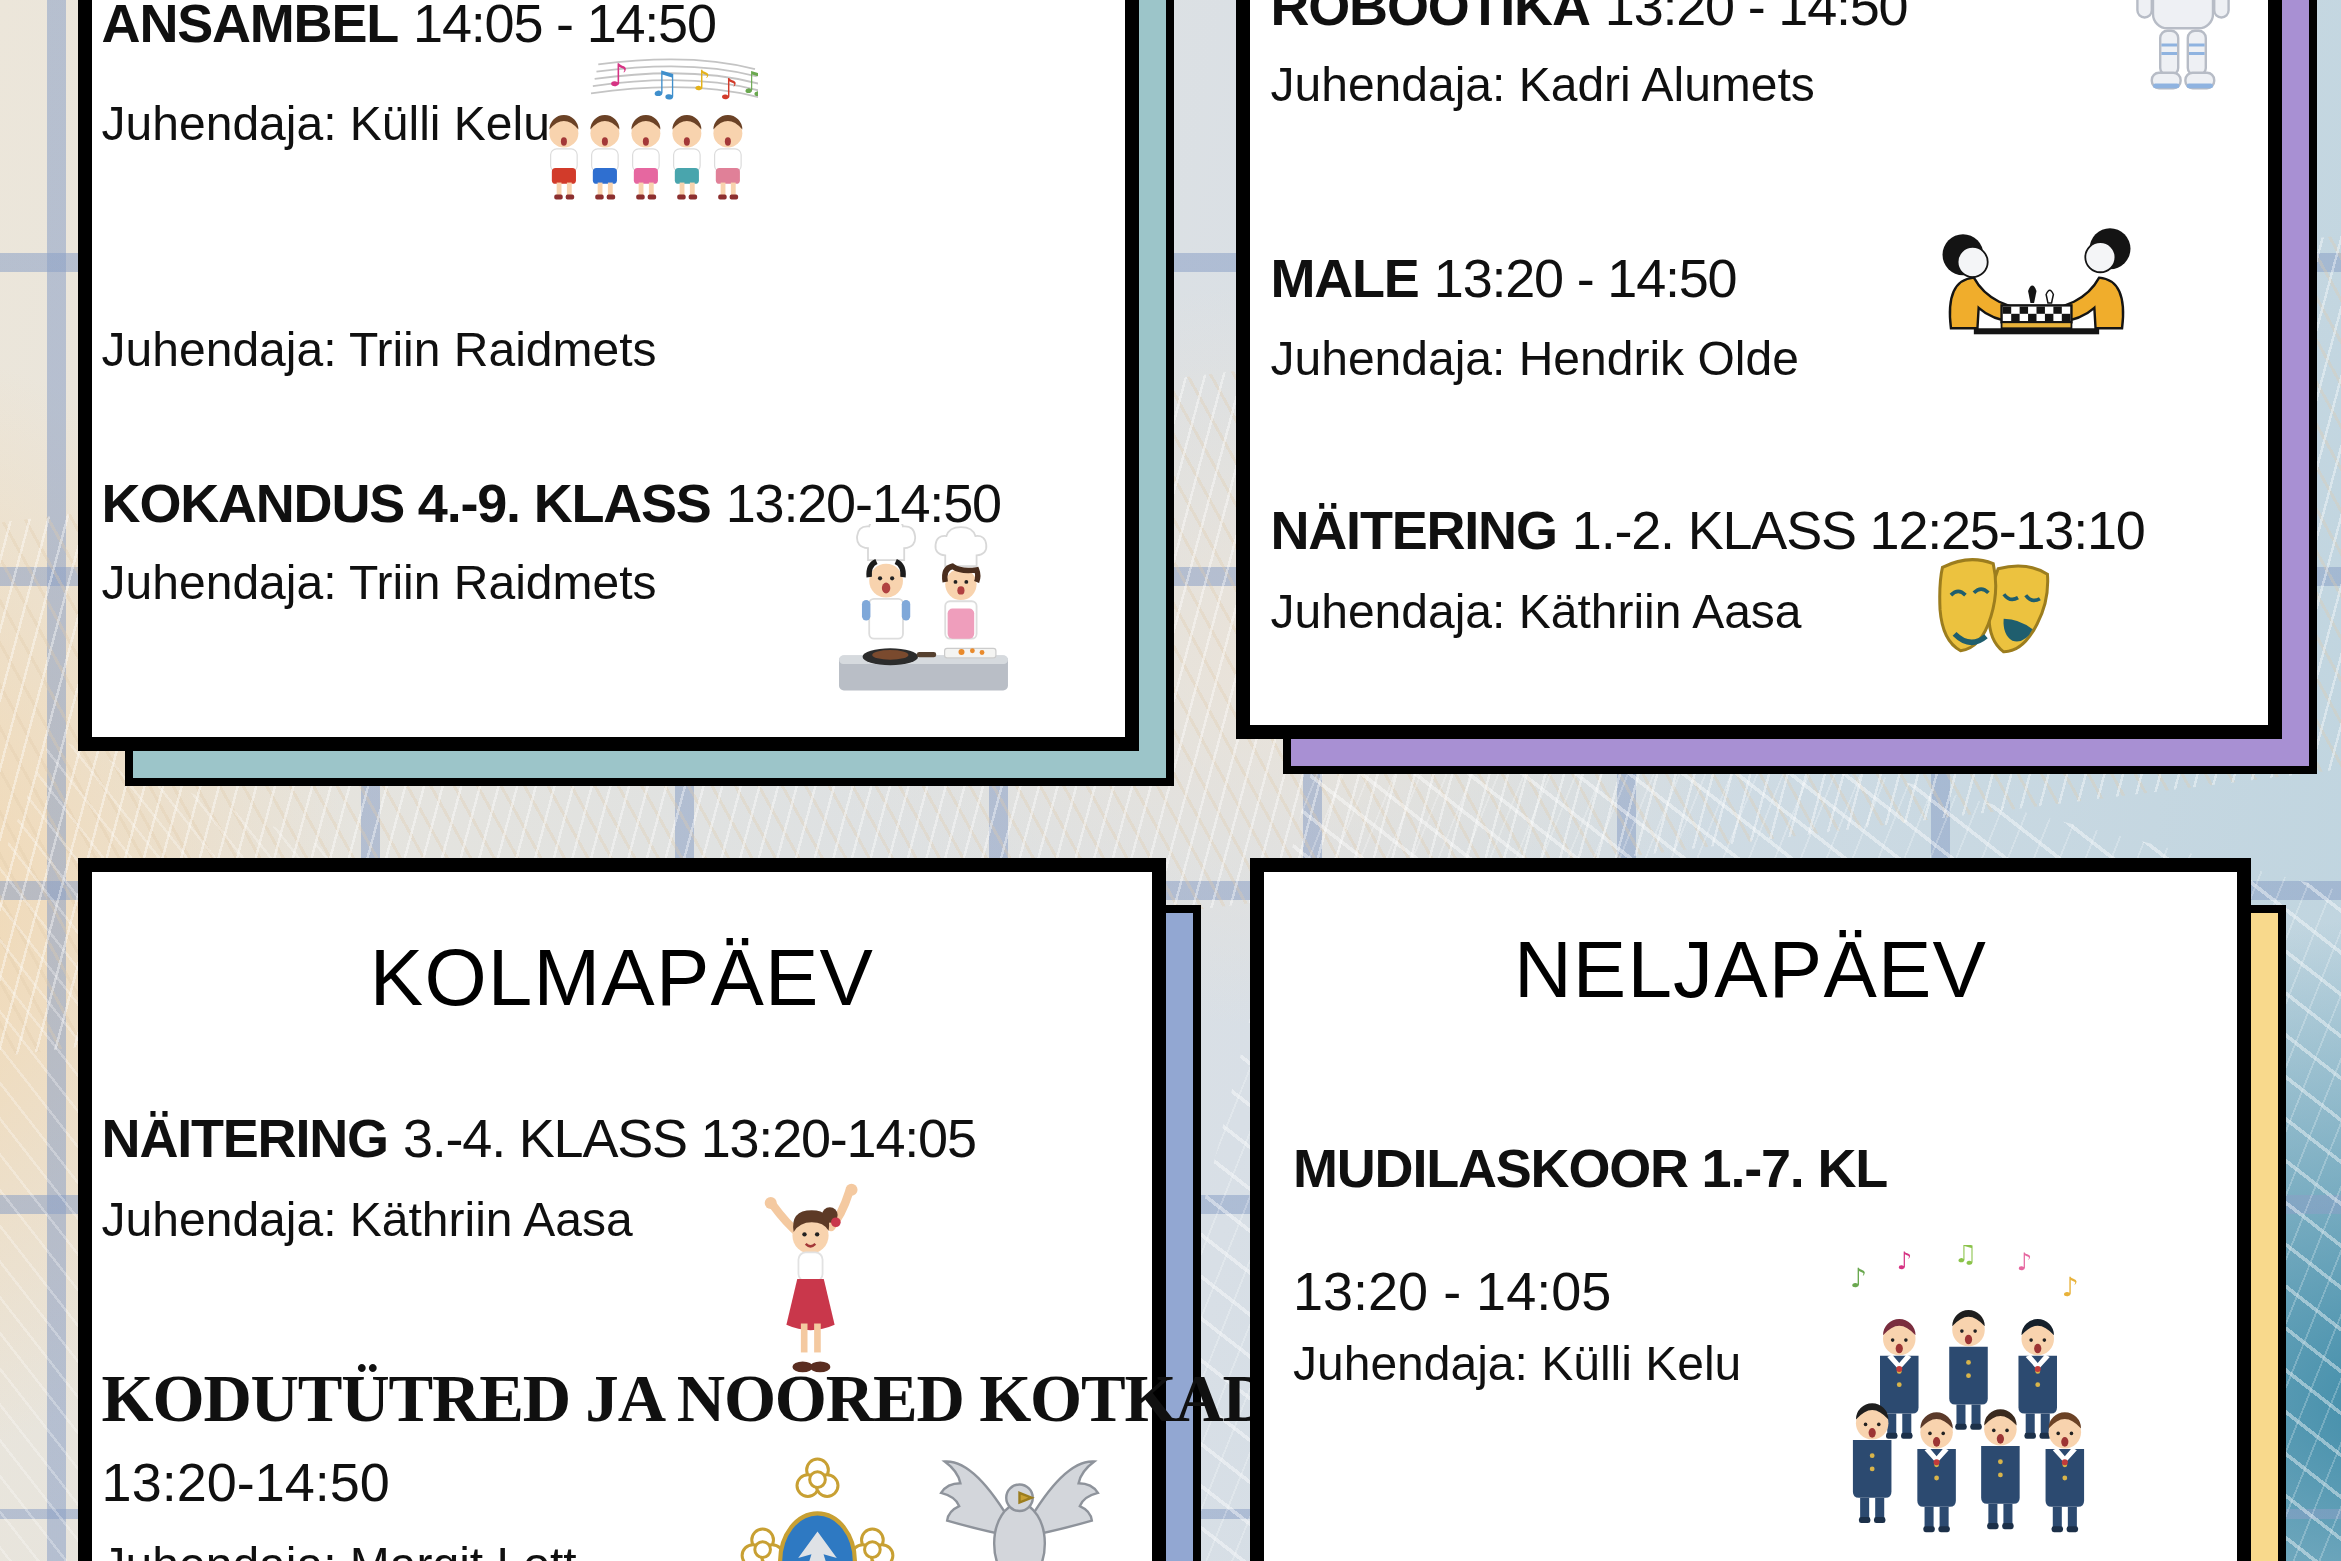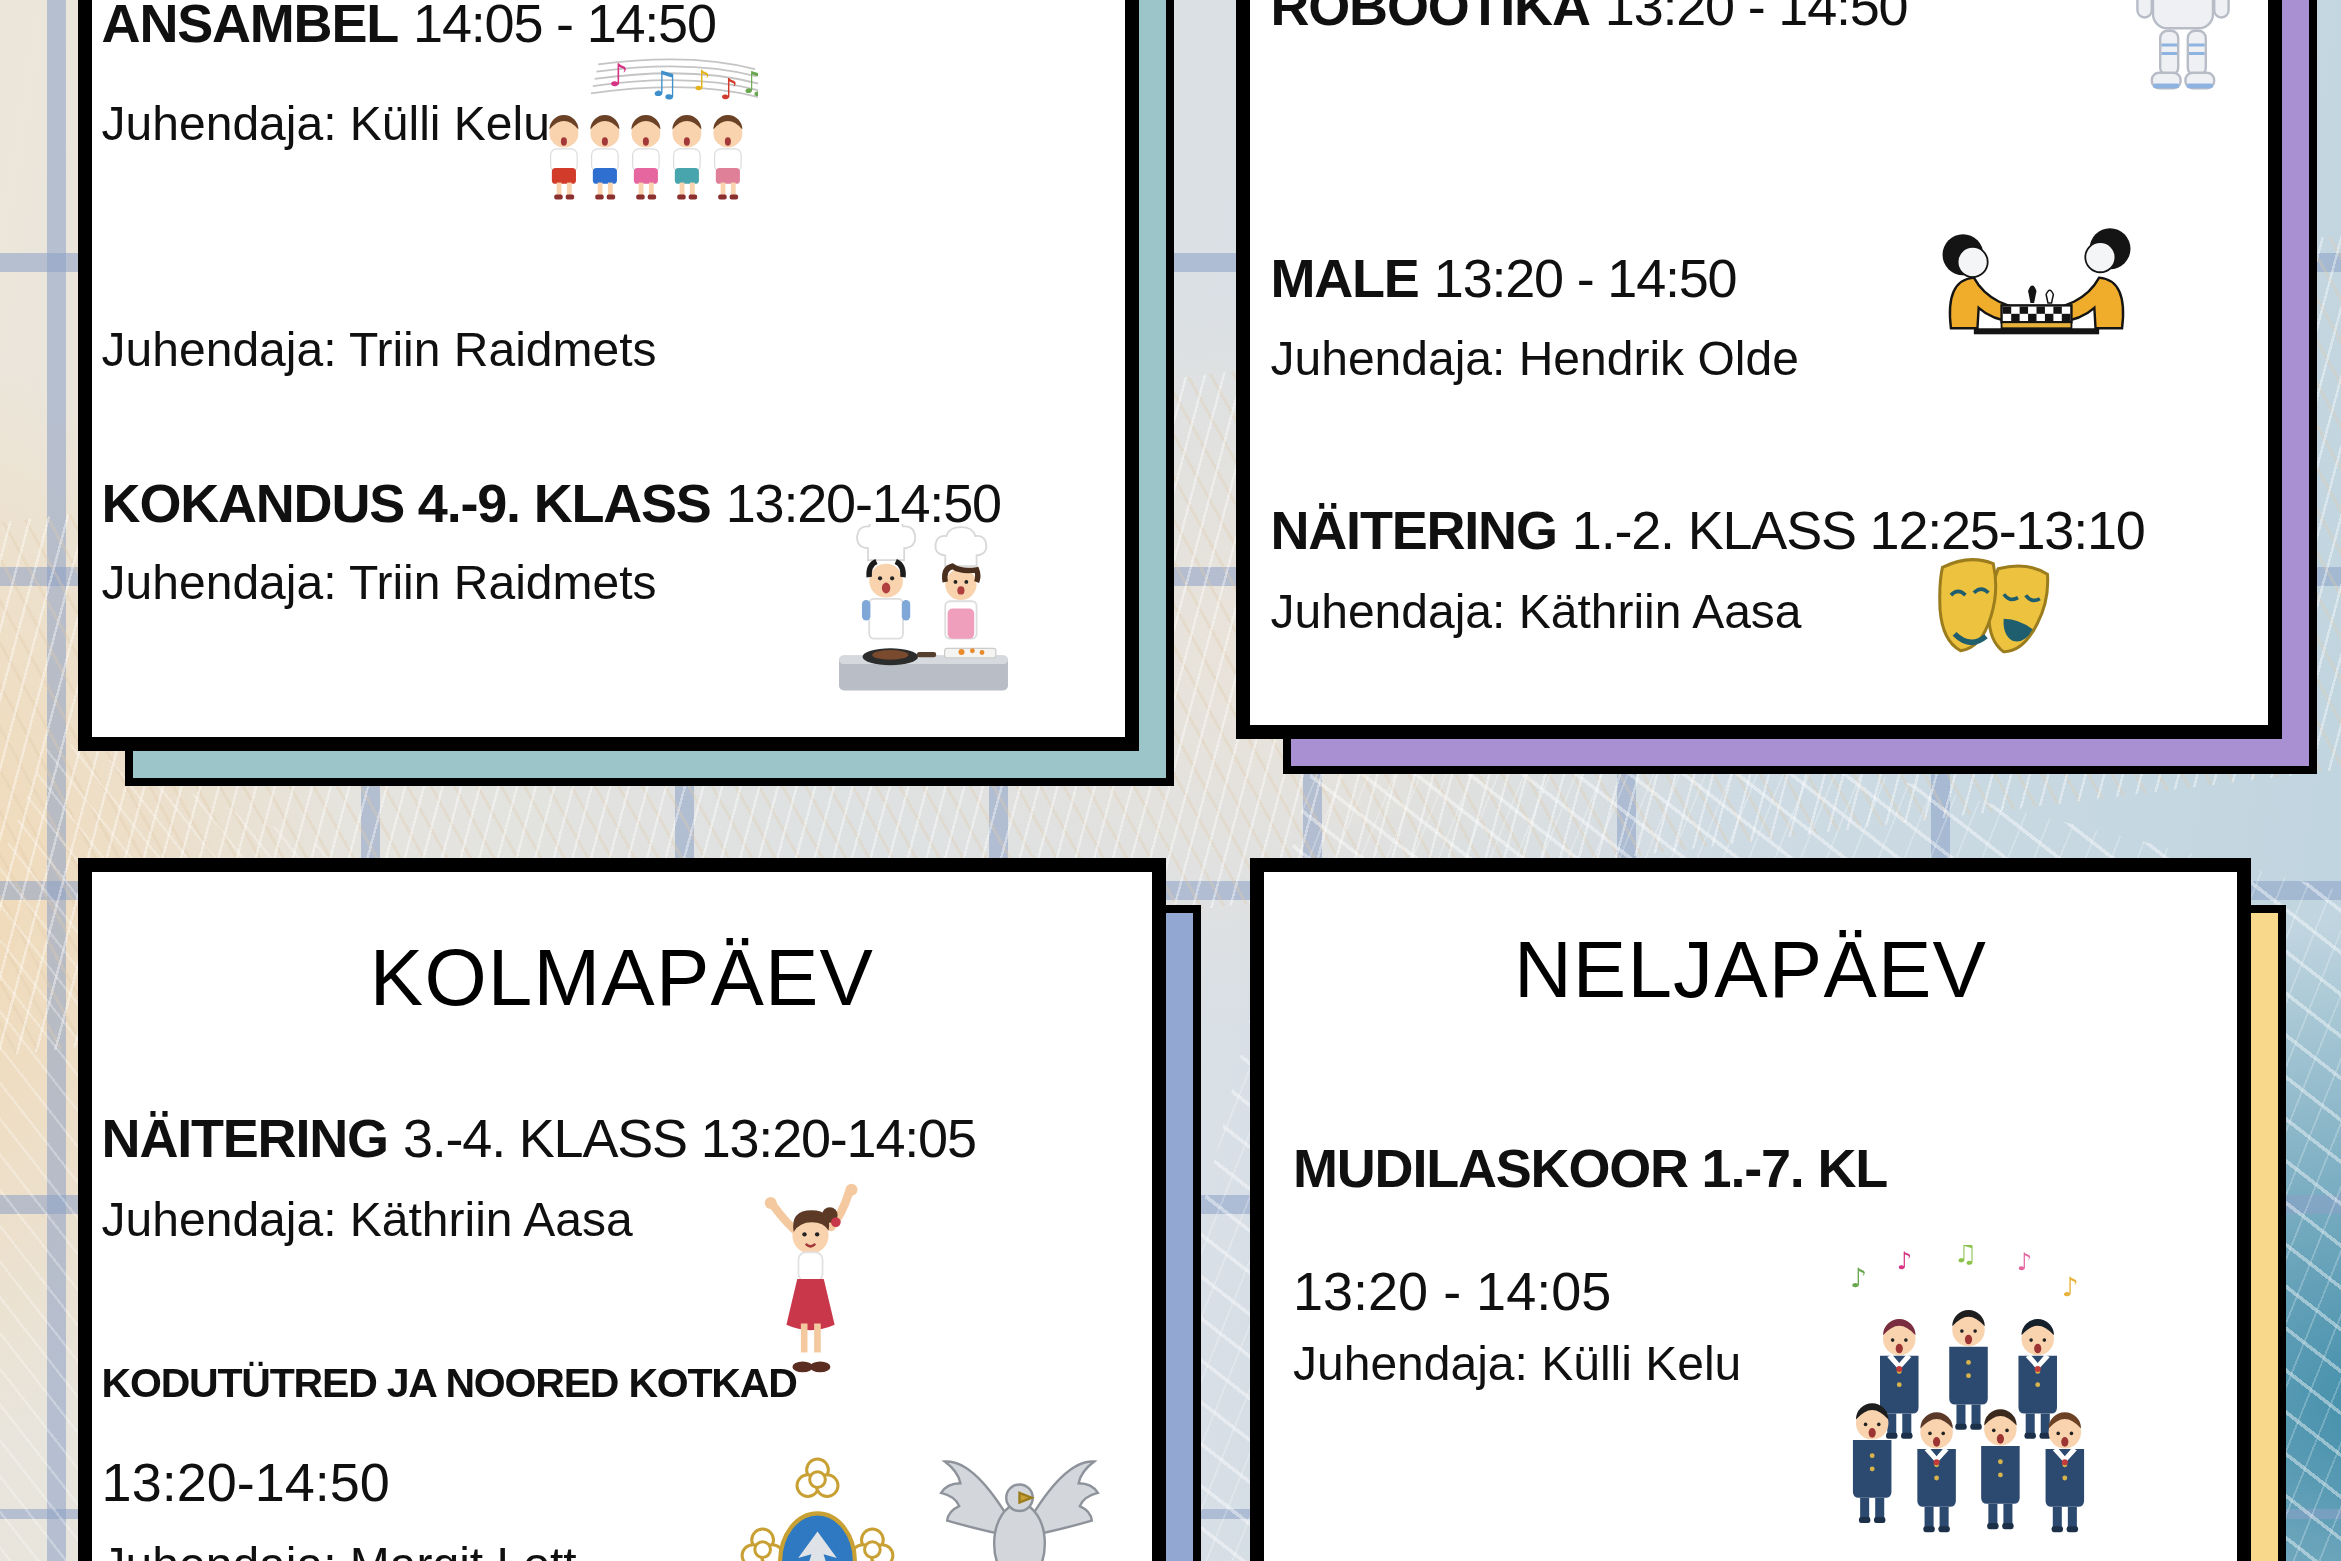--- a/index.html
+++ b/index.html
@@ -25,21 +25,21 @@
   .streakC{left:-151px;top:873px;width:904px;height:904px;transform:rotate(22deg);opacity:.55;background:
     repeating-linear-gradient(30deg, rgba(255,255,255,.5) 0 2.4px, rgba(255,255,255,0) 2.4px 22px);}
   
   .shadow{position:absolute;border:8.4px solid #000;z-index:2;}
   .card{position:absolute;background:#fff;border:14.5px solid #000;z-index:3;}
   .day-title{position:absolute;left:0;width:100%;text-align:center;font-weight:400;
              font-size:80px;letter-spacing:1.2px;color:#000;white-space:nowrap;}
   .h-entry{position:absolute;font-size:54px;letter-spacing:-1.2px;color:#101010;white-space:nowrap;line-height:1.15;}
   .h-entry .h-name{font-weight:700;}
   .h-entry .h-time{font-weight:400;margin-left:.28em;}
-  .h-small{font-size:41px;}
+  .h-small{font-size:67px;font-family:Liberation Serif, serif;}
   .time-line{position:absolute;font-size:54px;font-weight:400;color:#101010;white-space:nowrap;}
   .instructor{position:absolute;font-size:48px;font-weight:400;color:#101010;white-space:nowrap;}
   .icon{position:absolute;}
   svg text{font-family:"DejaVu Sans",sans-serif;}
 </style>
 </head>
 <body>
 
 <div class="stage">
 
@@ -147,20 +147,21 @@
         <rect x="40" y="92" width="100" height="86" rx="24"></rect>
         <rect x="52" y="182" width="30" height="74" rx="12"></rect>
         <rect x="98" y="182" width="30" height="74" rx="12"></rect>
         <rect x="38" y="252" width="48" height="26" rx="12"></rect>
         <rect x="94" y="252" width="48" height="26" rx="12"></rect>
       </g>
       <path d="M54 206 h26 M54 220 h26 M100 206 h26 M100 220 h26" stroke="#8fb3e0" stroke-width="5"></path>
       <rect x="40" y="270" width="44" height="8" rx="4" fill="#8fb3e0"></rect>
       <rect x="96" y="270" width="44" height="8" rx="4" fill="#8fb3e0"></rect>
     </svg>
+    <div class="instructor" style="left:20.5px;top:296px;">Juhendaja: Kadri Alumets</div>
 
     <div class="h-entry" style="left:20.5px;top:486px;">
       <span class="h-name">MALE</span><span class="h-time">13:20 - 14:50</span>
     </div>
     <svg class="icon" style="left:666px;top:449px;width:241px;height:157px;" viewBox="0 0 400 260">
       <g>
         <circle cx="78" cy="74" r="34" fill="#141414"></circle>
         <circle cx="94" cy="86" r="25" fill="#f4f5f7" stroke="#141414" stroke-width="3"></circle>
         <path d="M58 196 q-10 -80 38 -84 q14 26 42 40 q16 8 32 10 l-6 24 q-38 -4 -60 -24 l-2 34 z" fill="#f0ad2c" stroke="#141414" stroke-width="4"></path>
       </g>

